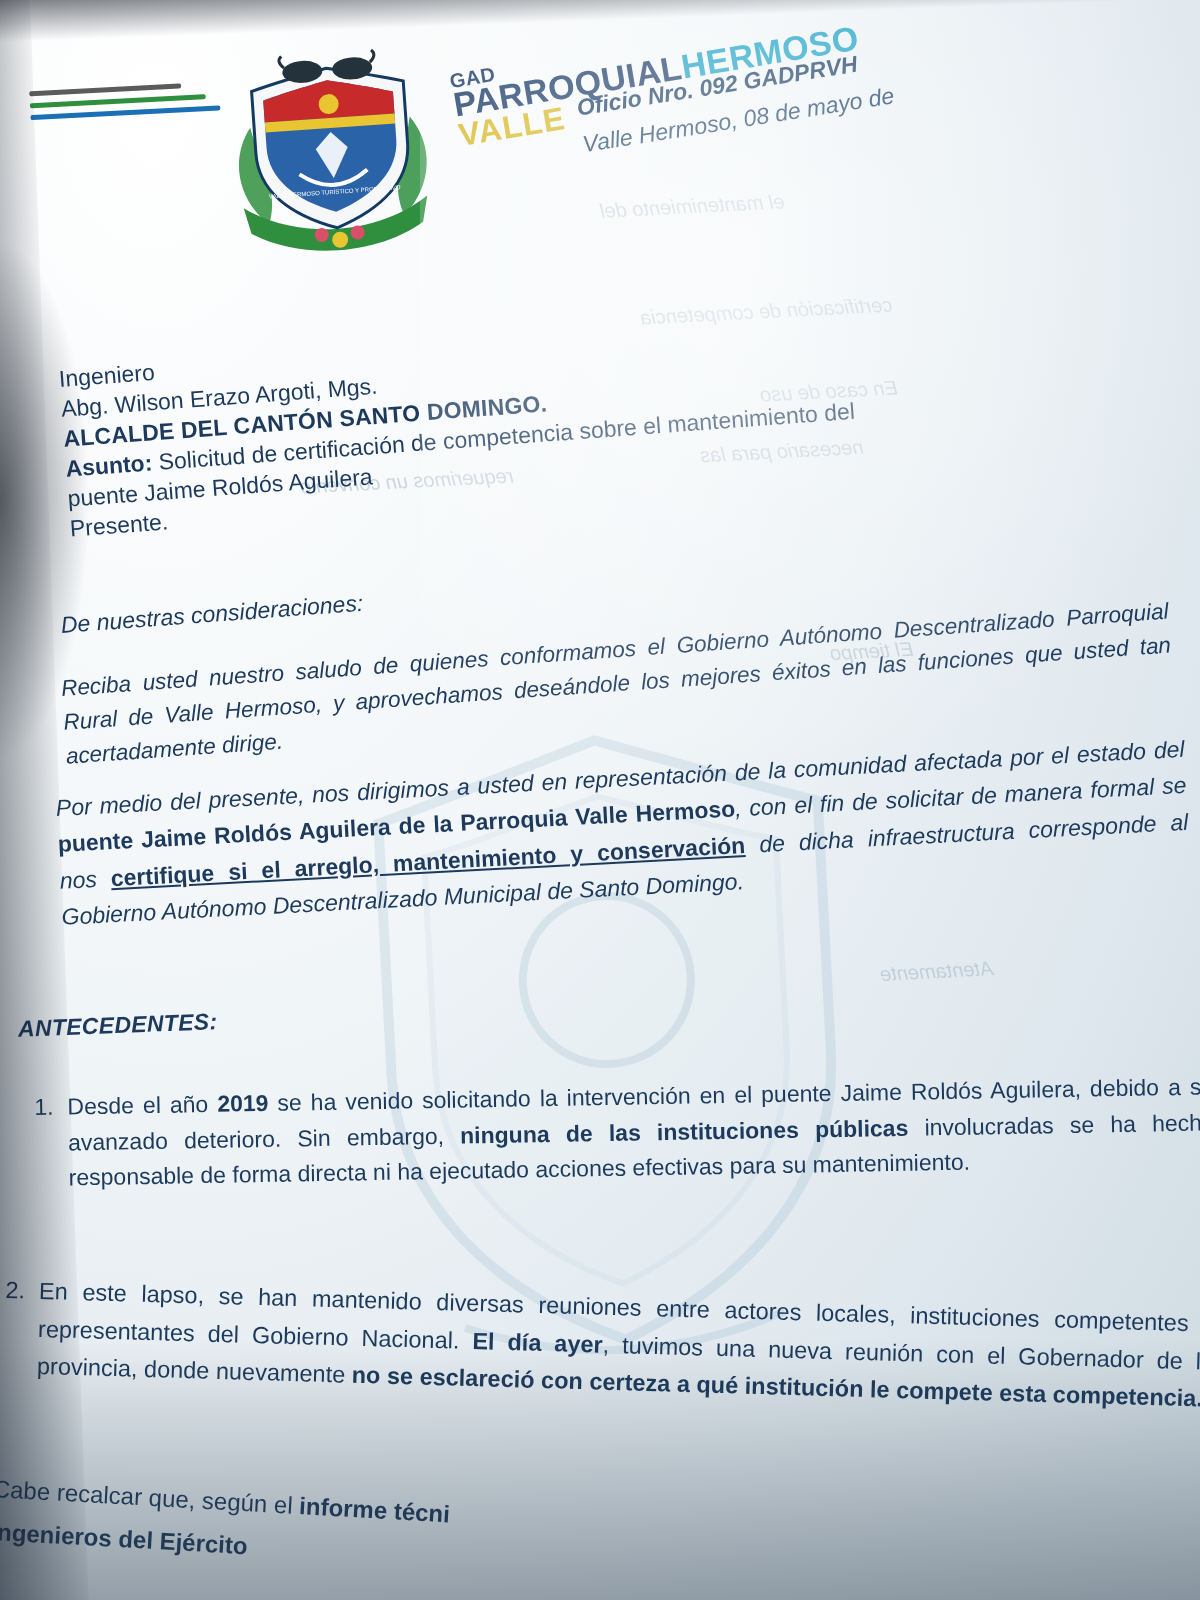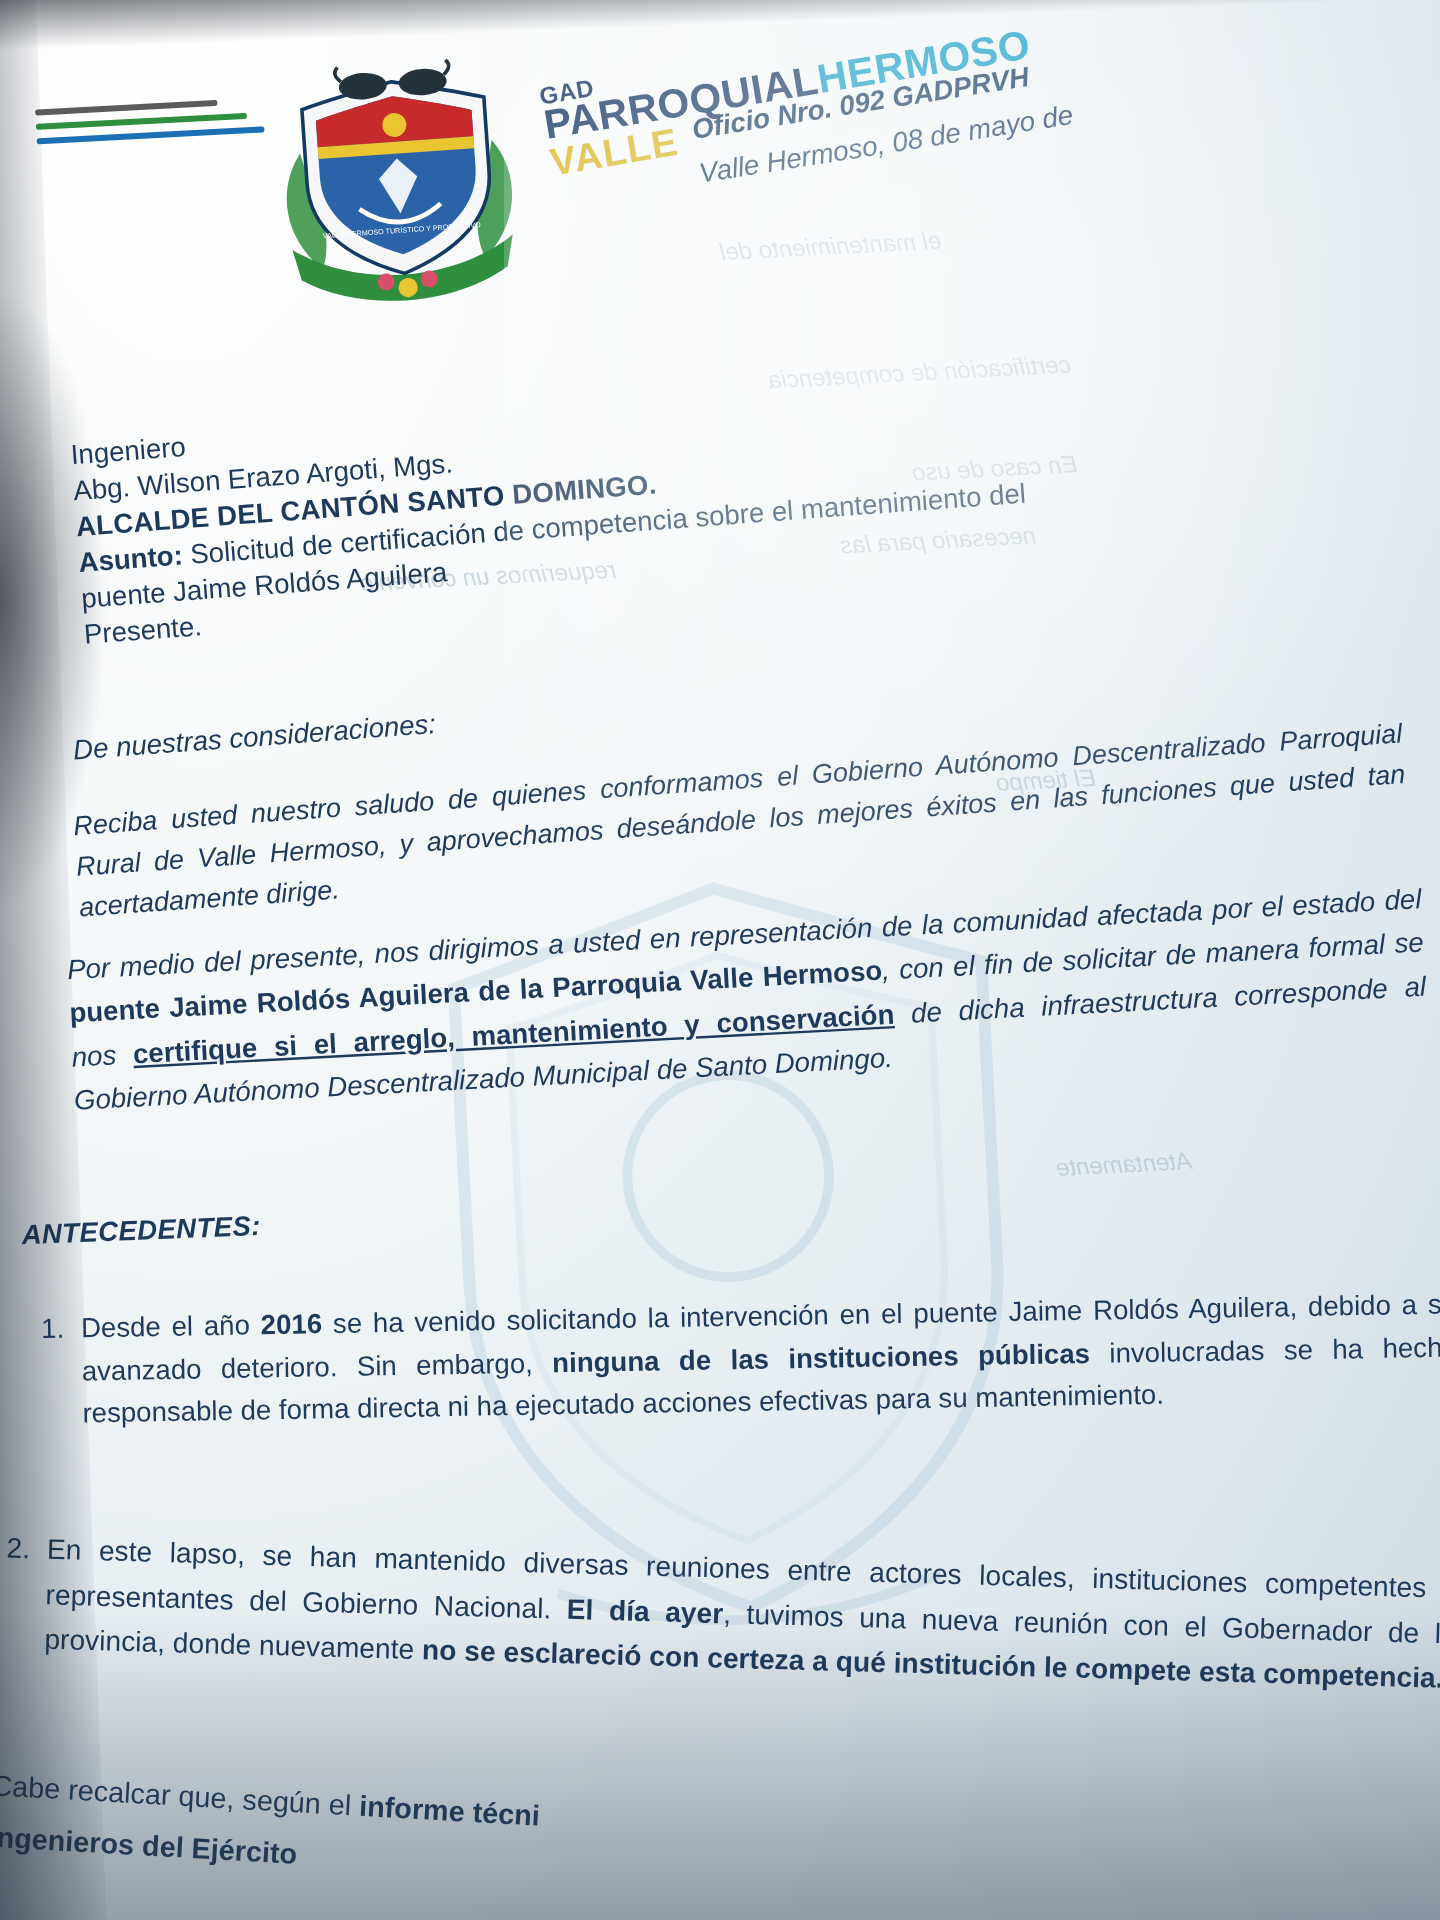--- a/index.html
+++ b/index.html
@@ -373,21 +373,21 @@
     <div class="para2">
       <span>Por medio del presente, nos dirigimos a usted en representación de la comunidad afectada por el estado del </span><b>puente Jaime Roldós Aguilera de la Parroquia Valle Hermoso</b><span>, con el fin de solicitar de manera formal se nos </span><span class="u">certifique si el arreglo, mantenimiento y conservación</span><span> de dicha infraestructura corresponde al Gobierno Autónomo Descentralizado Municipal de Santo Domingo.</span>
     </div>
 
     <div class="antecedentes">ANTECEDENTES:</div>
 
     <div class="item1">
       <div class="hang">
         <span class="num">1.</span>
         <span class="txt">
-          <span>Desde el año </span><b class="strong">2016</b><span> se ha venido solicitando la intervención en el puente Jaime Roldós Aguilera, debido a su avanzado deterioro. Sin embargo, </span><b class="strong">ninguna de las instituciones públicas</b><span> involucradas se ha hecho responsable de forma directa ni ha ejecutado acciones efectivas para su mantenimiento.</span>
+          <span>Desde el año </span><b class="strong">2019</b><span> se ha venido solicitando la intervención en el puente Jaime Roldós Aguilera, debido a su avanzado deterioro. Sin embargo, </span><b class="strong">ninguna de las instituciones públicas</b><span> involucradas se ha hecho responsable de forma directa ni ha ejecutado acciones efectivas para su mantenimiento.</span>
         </span>
       </div>
     </div>
 
     <div class="item2">
       <div class="hang">
         <span class="num">2.</span>
         <span class="txt">
           <span>En este lapso, se han mantenido diversas reuniones entre actores locales, instituciones competentes y representantes del Gobierno Nacional. </span><b class="strong">El día ayer</b><span>, tuvimos una nueva reunión con el Gobernador de la provincia, donde nuevamente </span><b class="strong">no se esclareció con certeza a qué institución le compete esta competencia.</b>
         </span>

